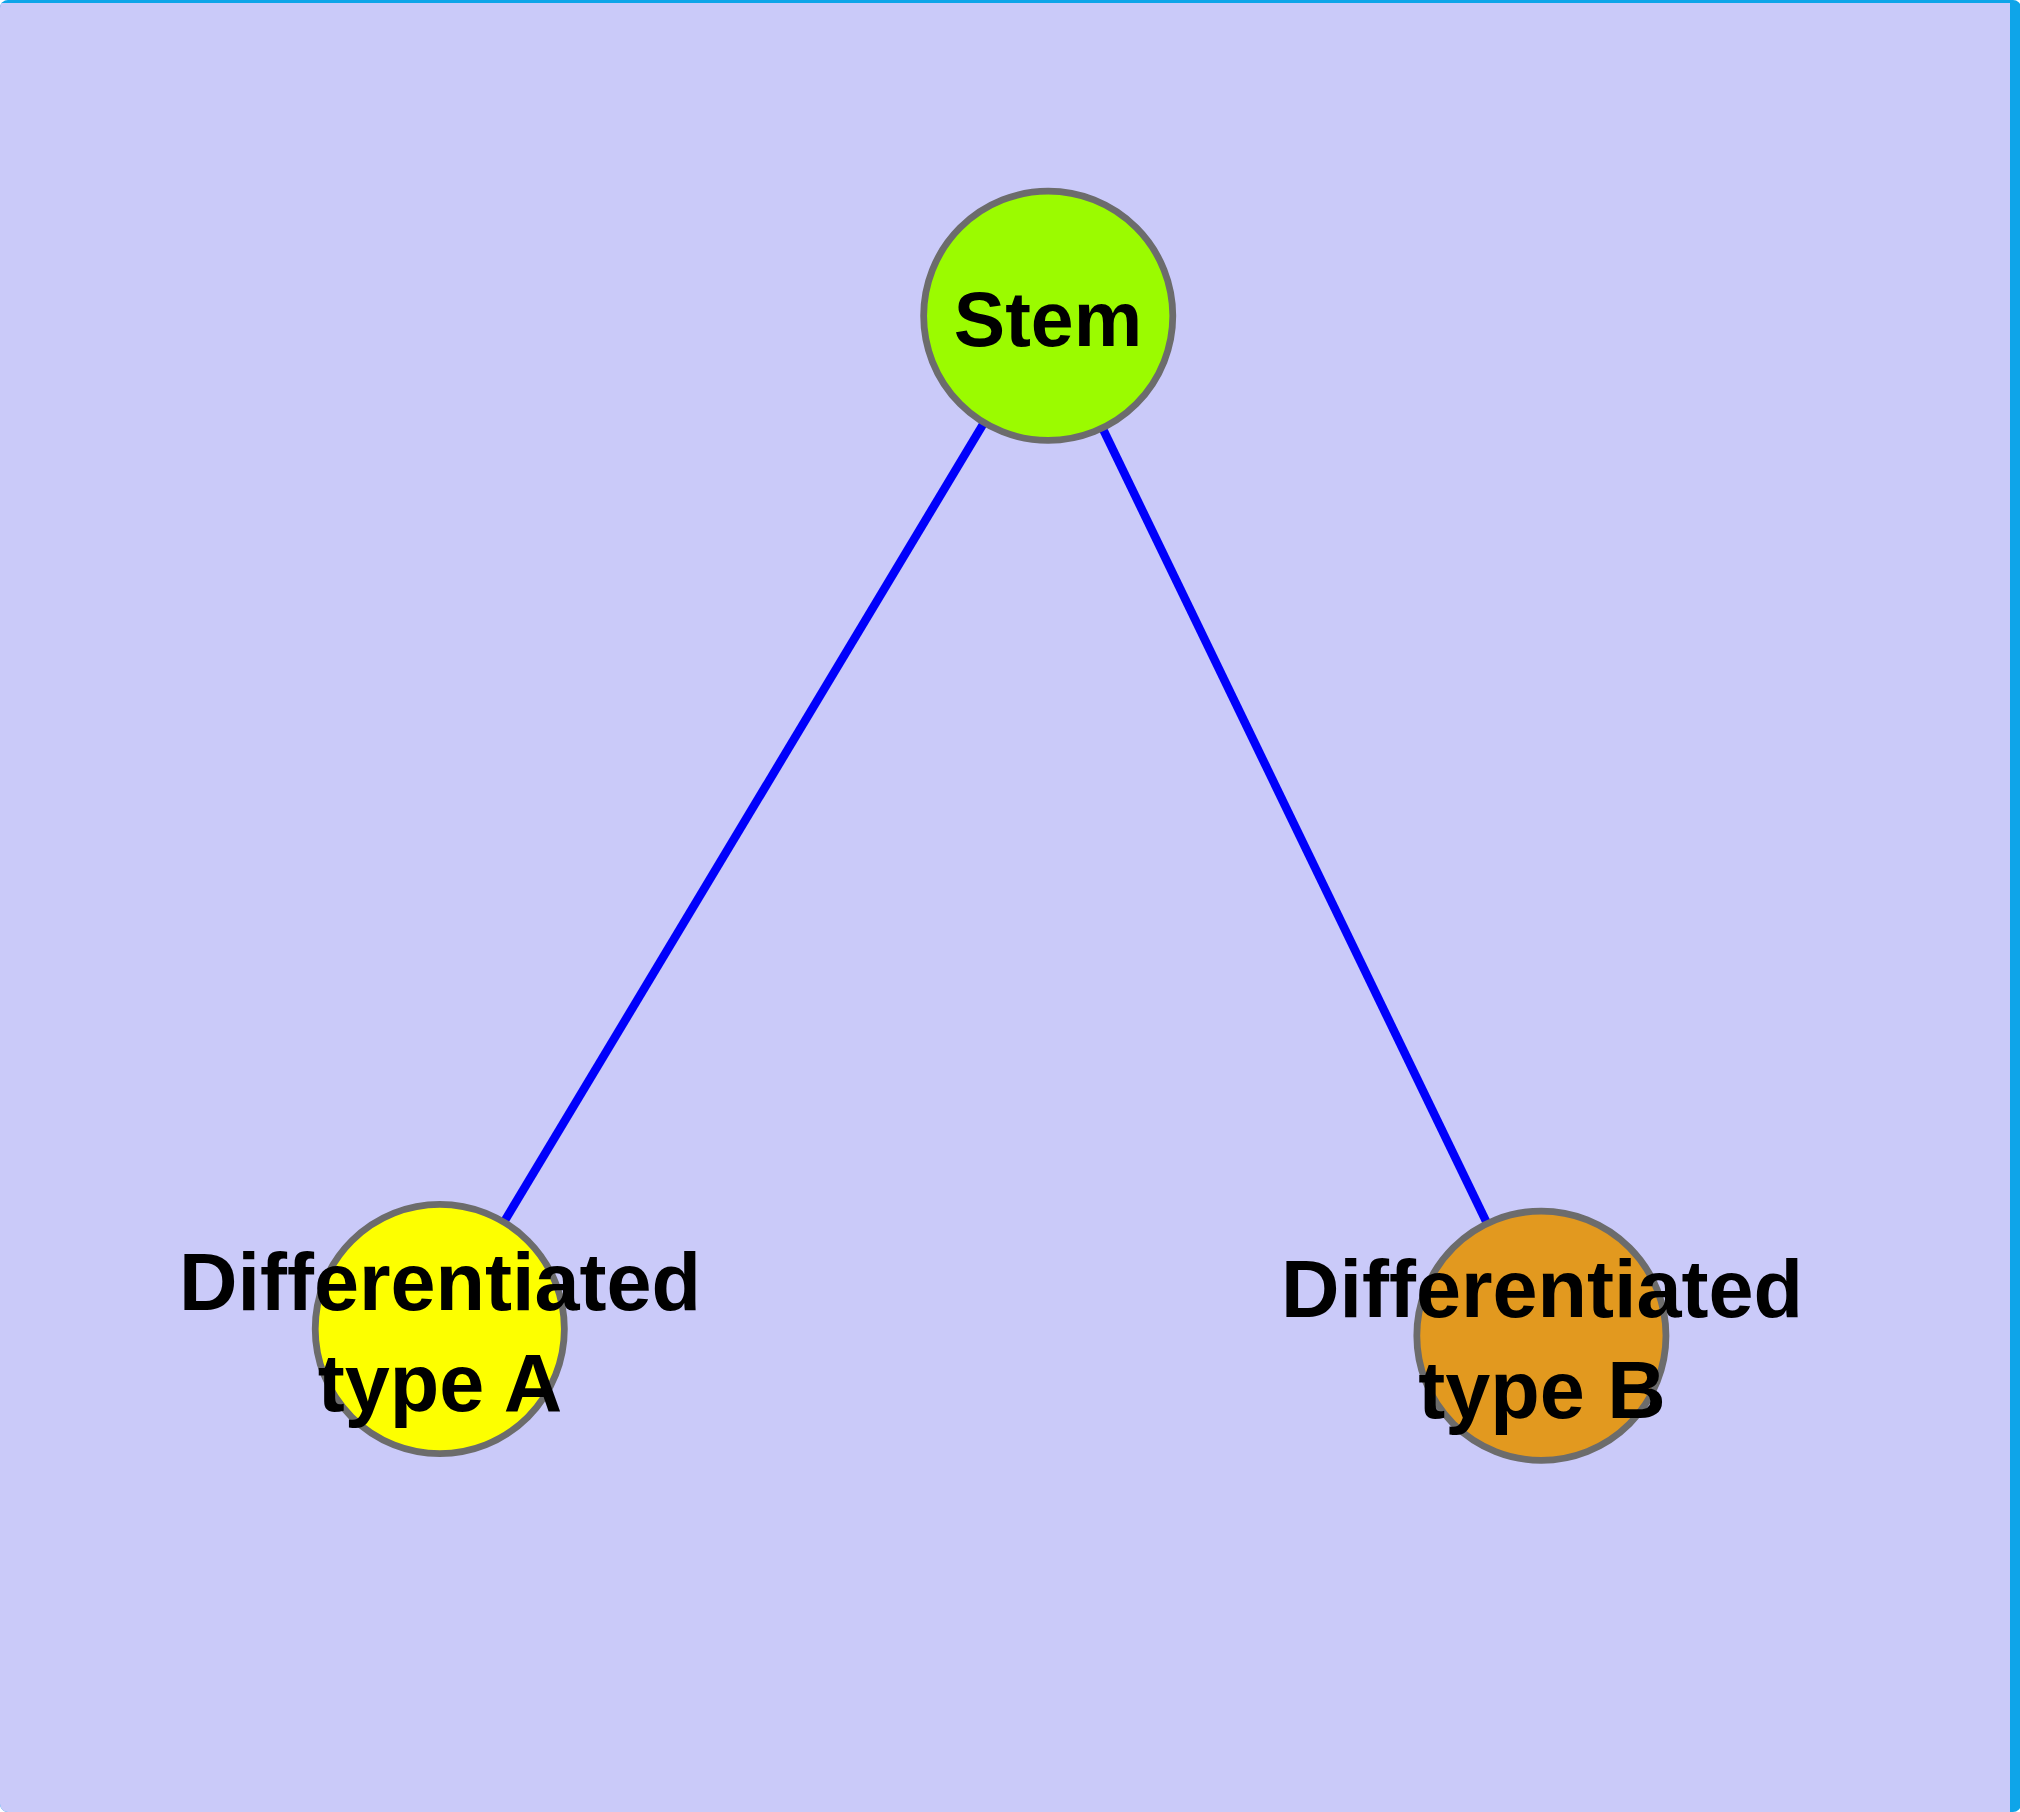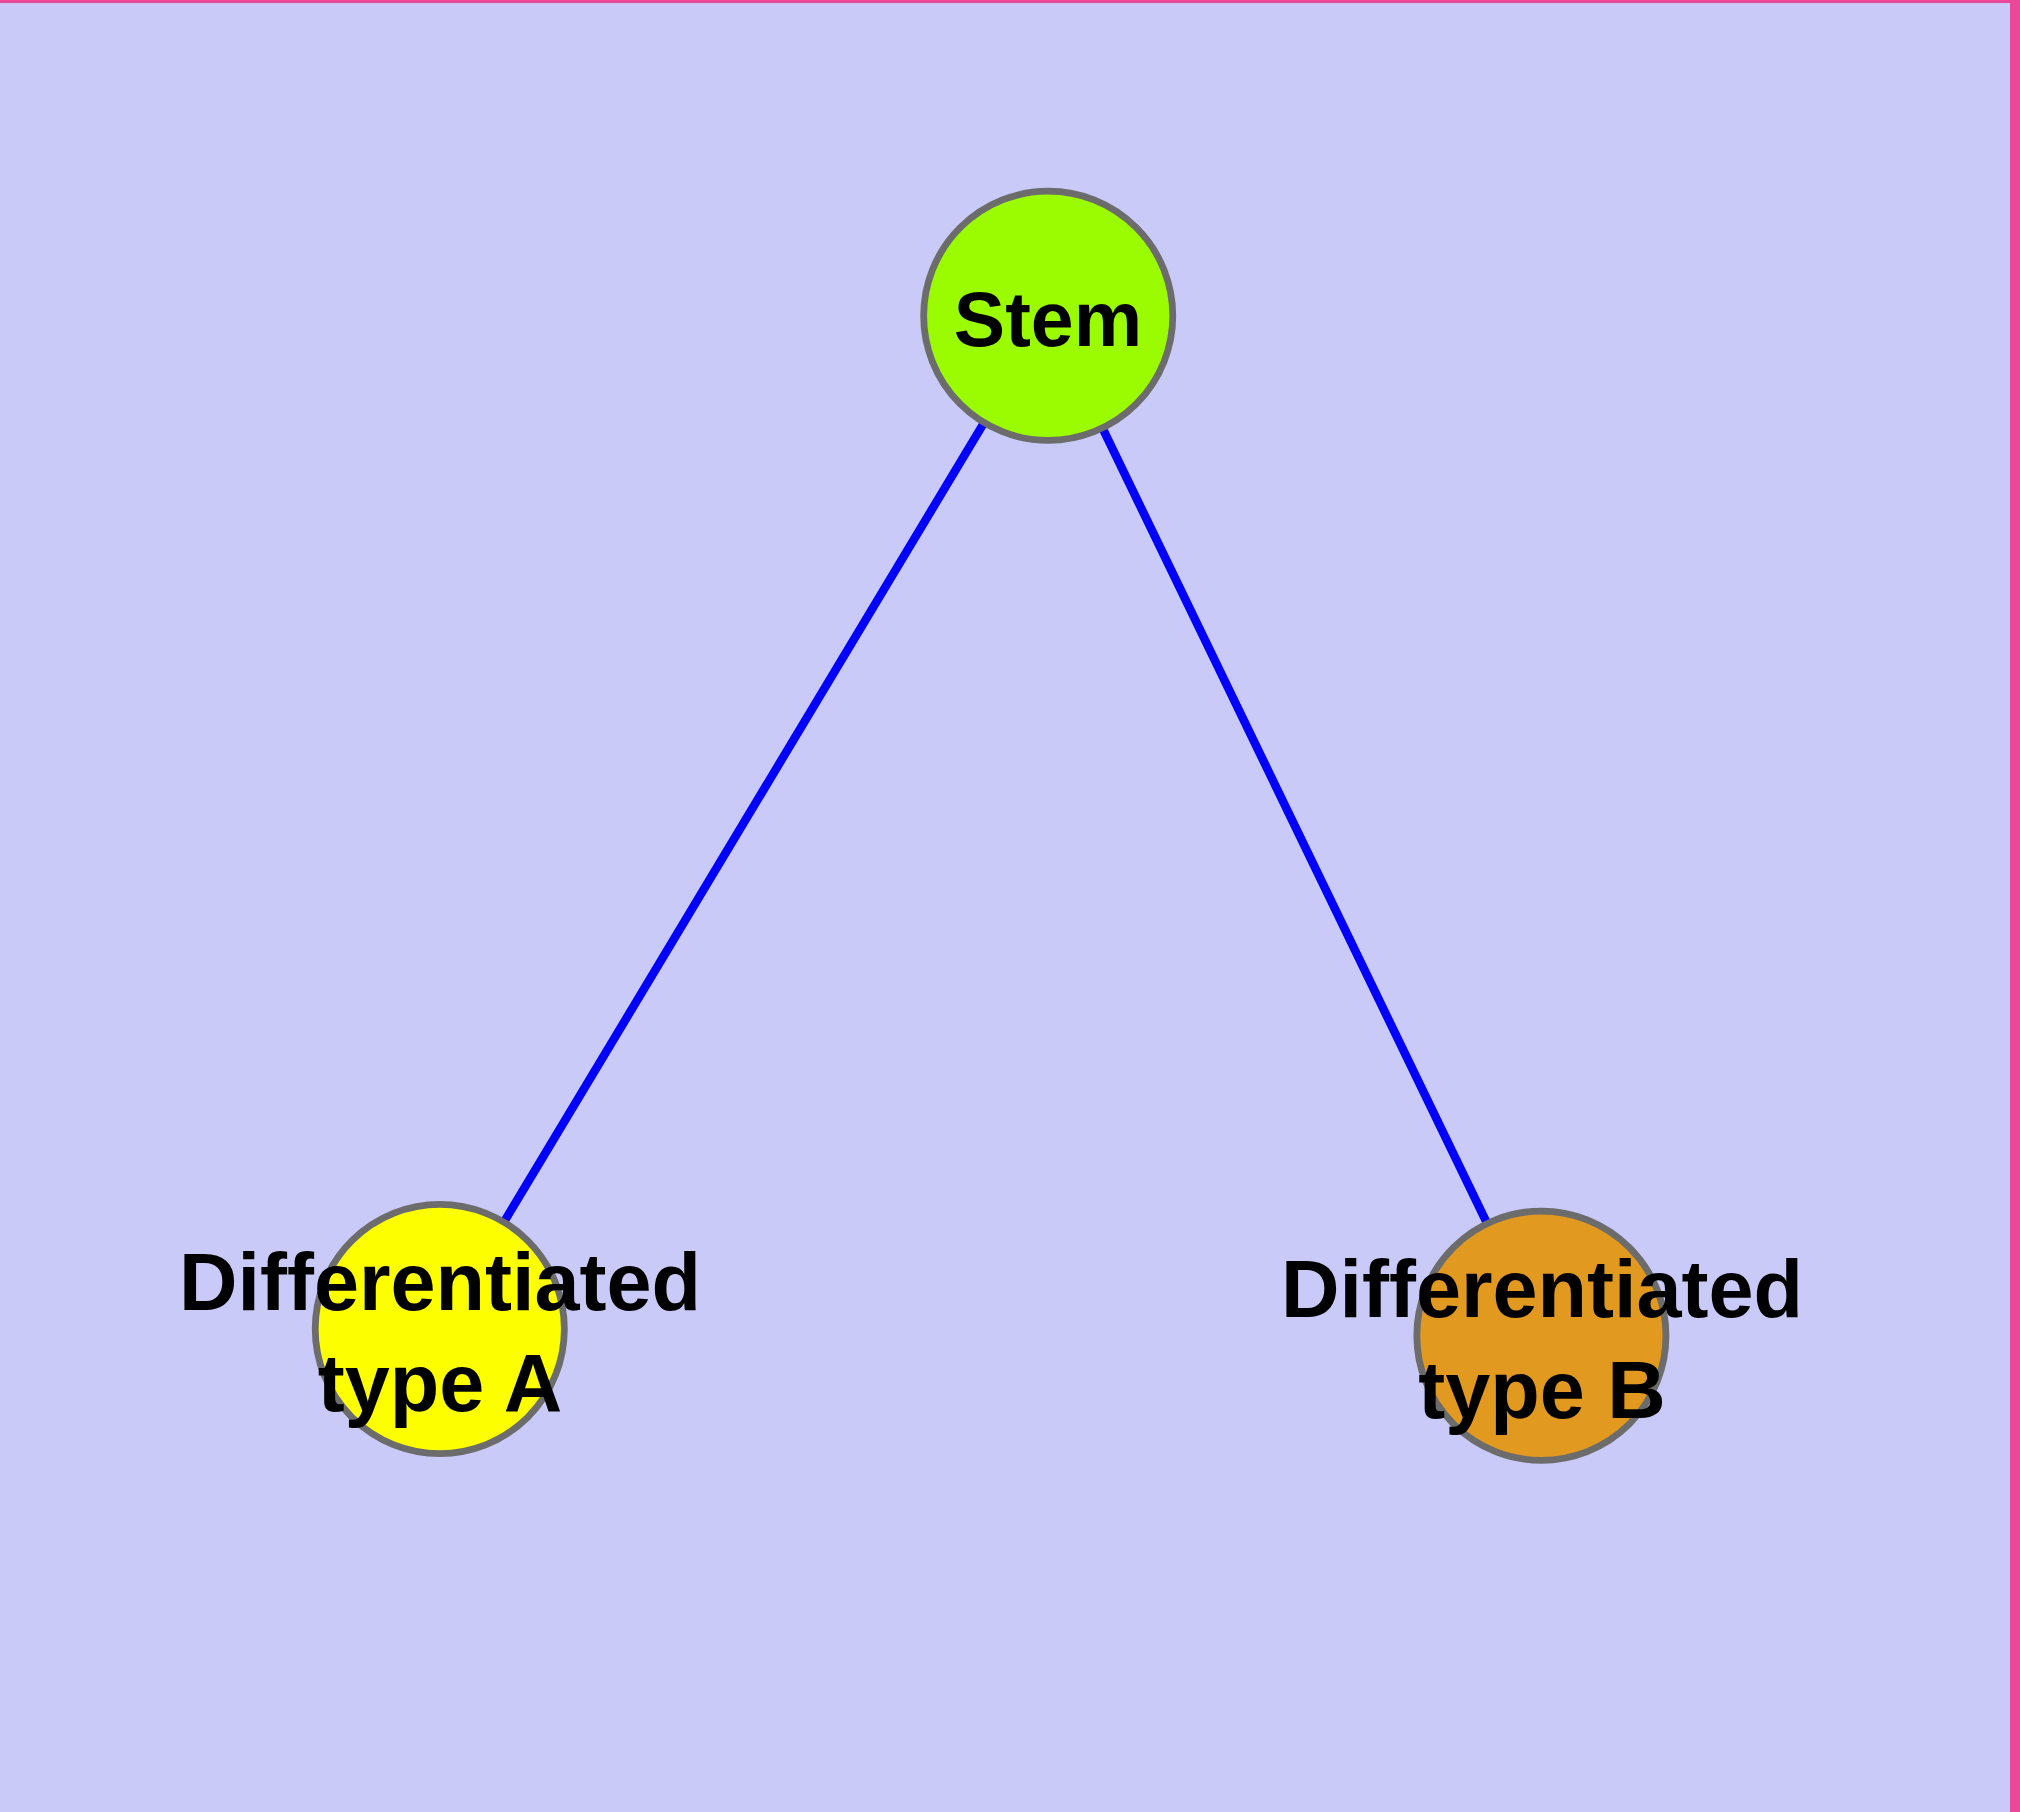--- a/index.html
+++ b/index.html
@@ -4,23 +4,24 @@
 <style>
   html, body {
     margin: 0;
     padding: 0;
     background: #ffffff;
   }
   .page {
     position: relative;
     width: 2021px;
     height: 1812px;
-    background: #ec4899;
+    background: #0ea5e9;
     overflow: hidden;
     font-family: "Liberation Sans", sans-serif;
+    border-radius: 8px;
   }
   .plot-area {
     position: absolute;
     left: 0;
     top: 2.5px;
     width: 2010px;
     height: 1810px;
   }
   .graph-svg {
     position: absolute;

